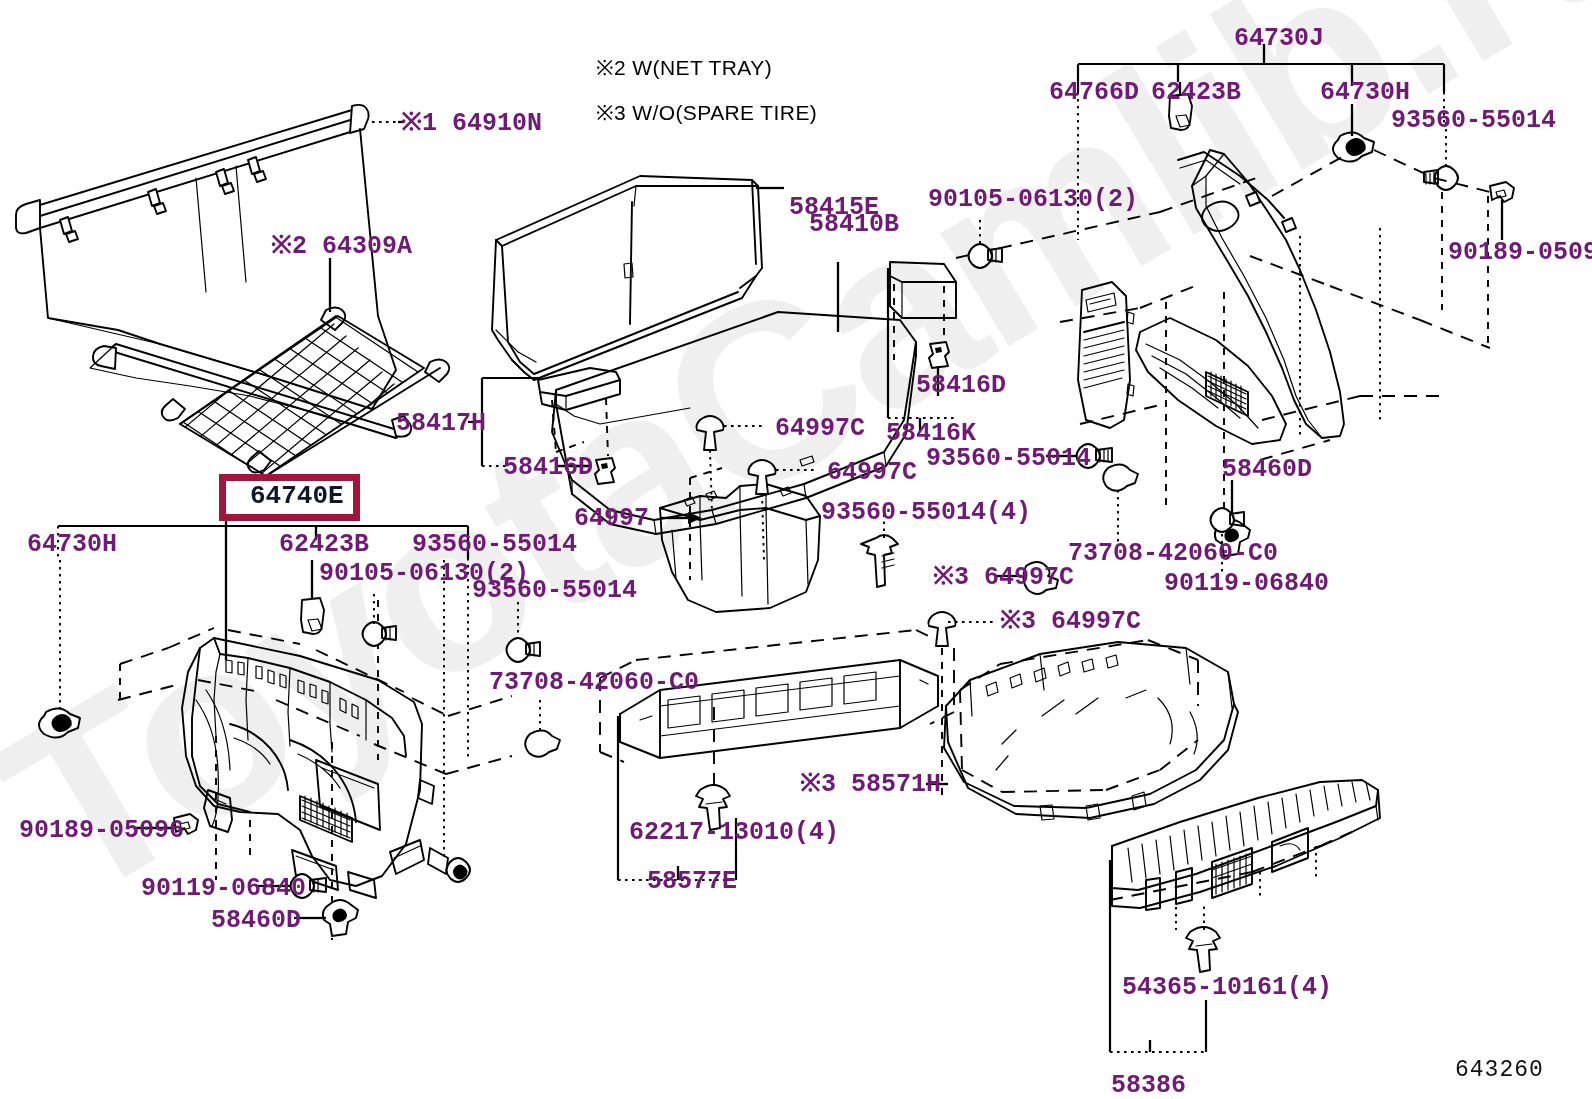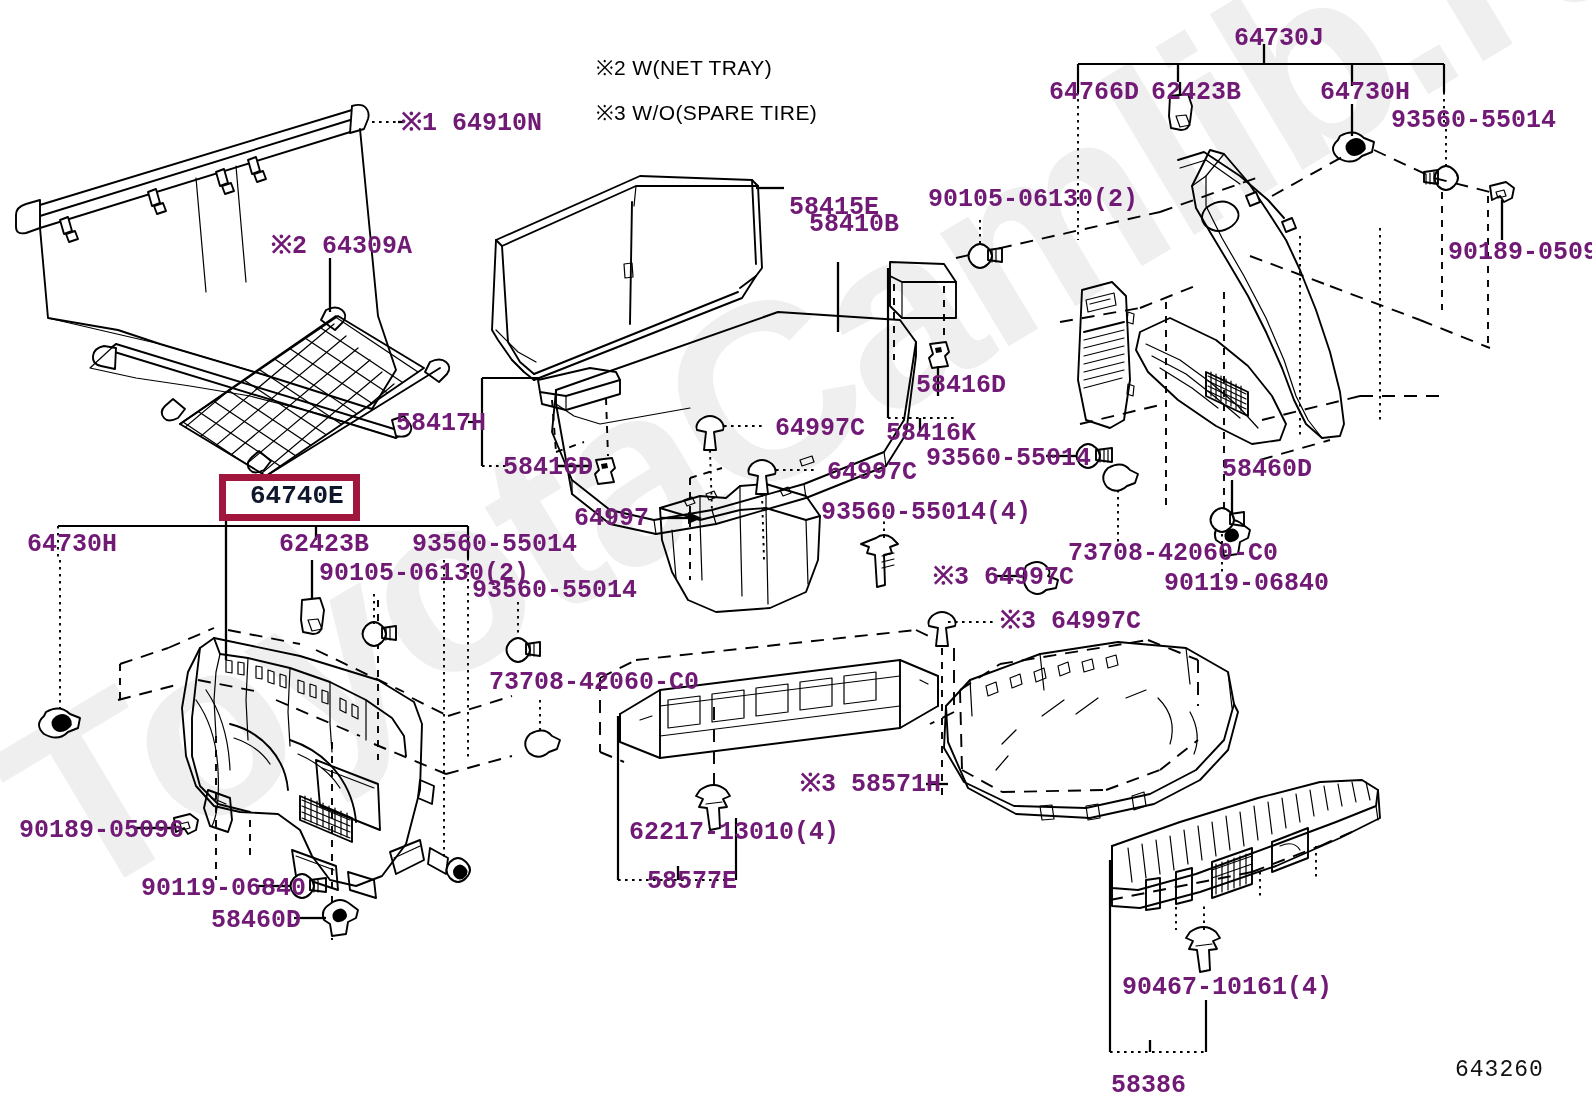--- a/index.html
+++ b/index.html
@@ -747,20 +747,20 @@
   <div class="lbl s-pn" style="left:412px; top:532px;">93560-55014</div>
   <div class="lbl s-pn" style="left:472px; top:578px;">93560-55014</div>
   <div class="lbl s-pn" style="left:489px; top:670px;">73708-42060-C0</div>
   <div class="lbl s-pn" style="left:19px; top:818px;">90189-05096</div>
   <div class="lbl s-pn" style="left:141px; top:876px;">90119-06840</div>
   <div class="lbl s-pn" style="left:211px; top:908px;">58460D</div>
 
   <div class="lbl s-pn" style="left:629px; top:820px;">62217-13010(4)</div>
   <div class="lbl s-pn" style="left:647px; top:869px;text-align:center;">58577E</div>
 
-  <div class="lbl s-pn" style="left:1122px; top:975px;">90467-10161(4)</div>
+  <div class="lbl s-pn" style="left:1122px; top:975px;">54365-10161(4)</div>
   <div class="lbl s-pn" style="left:1111px; top:1045px;margin-top:28px;">58386</div>
 
   <div id="highlight-box" style="left: 219px; top: 474px; border-color: rgb(161, 22, 60);">64740E</div>
 
   <div class="diagid" style="left:1455px; top:1057px;">643260</div>
 
 </div>
 
 </body></html>

